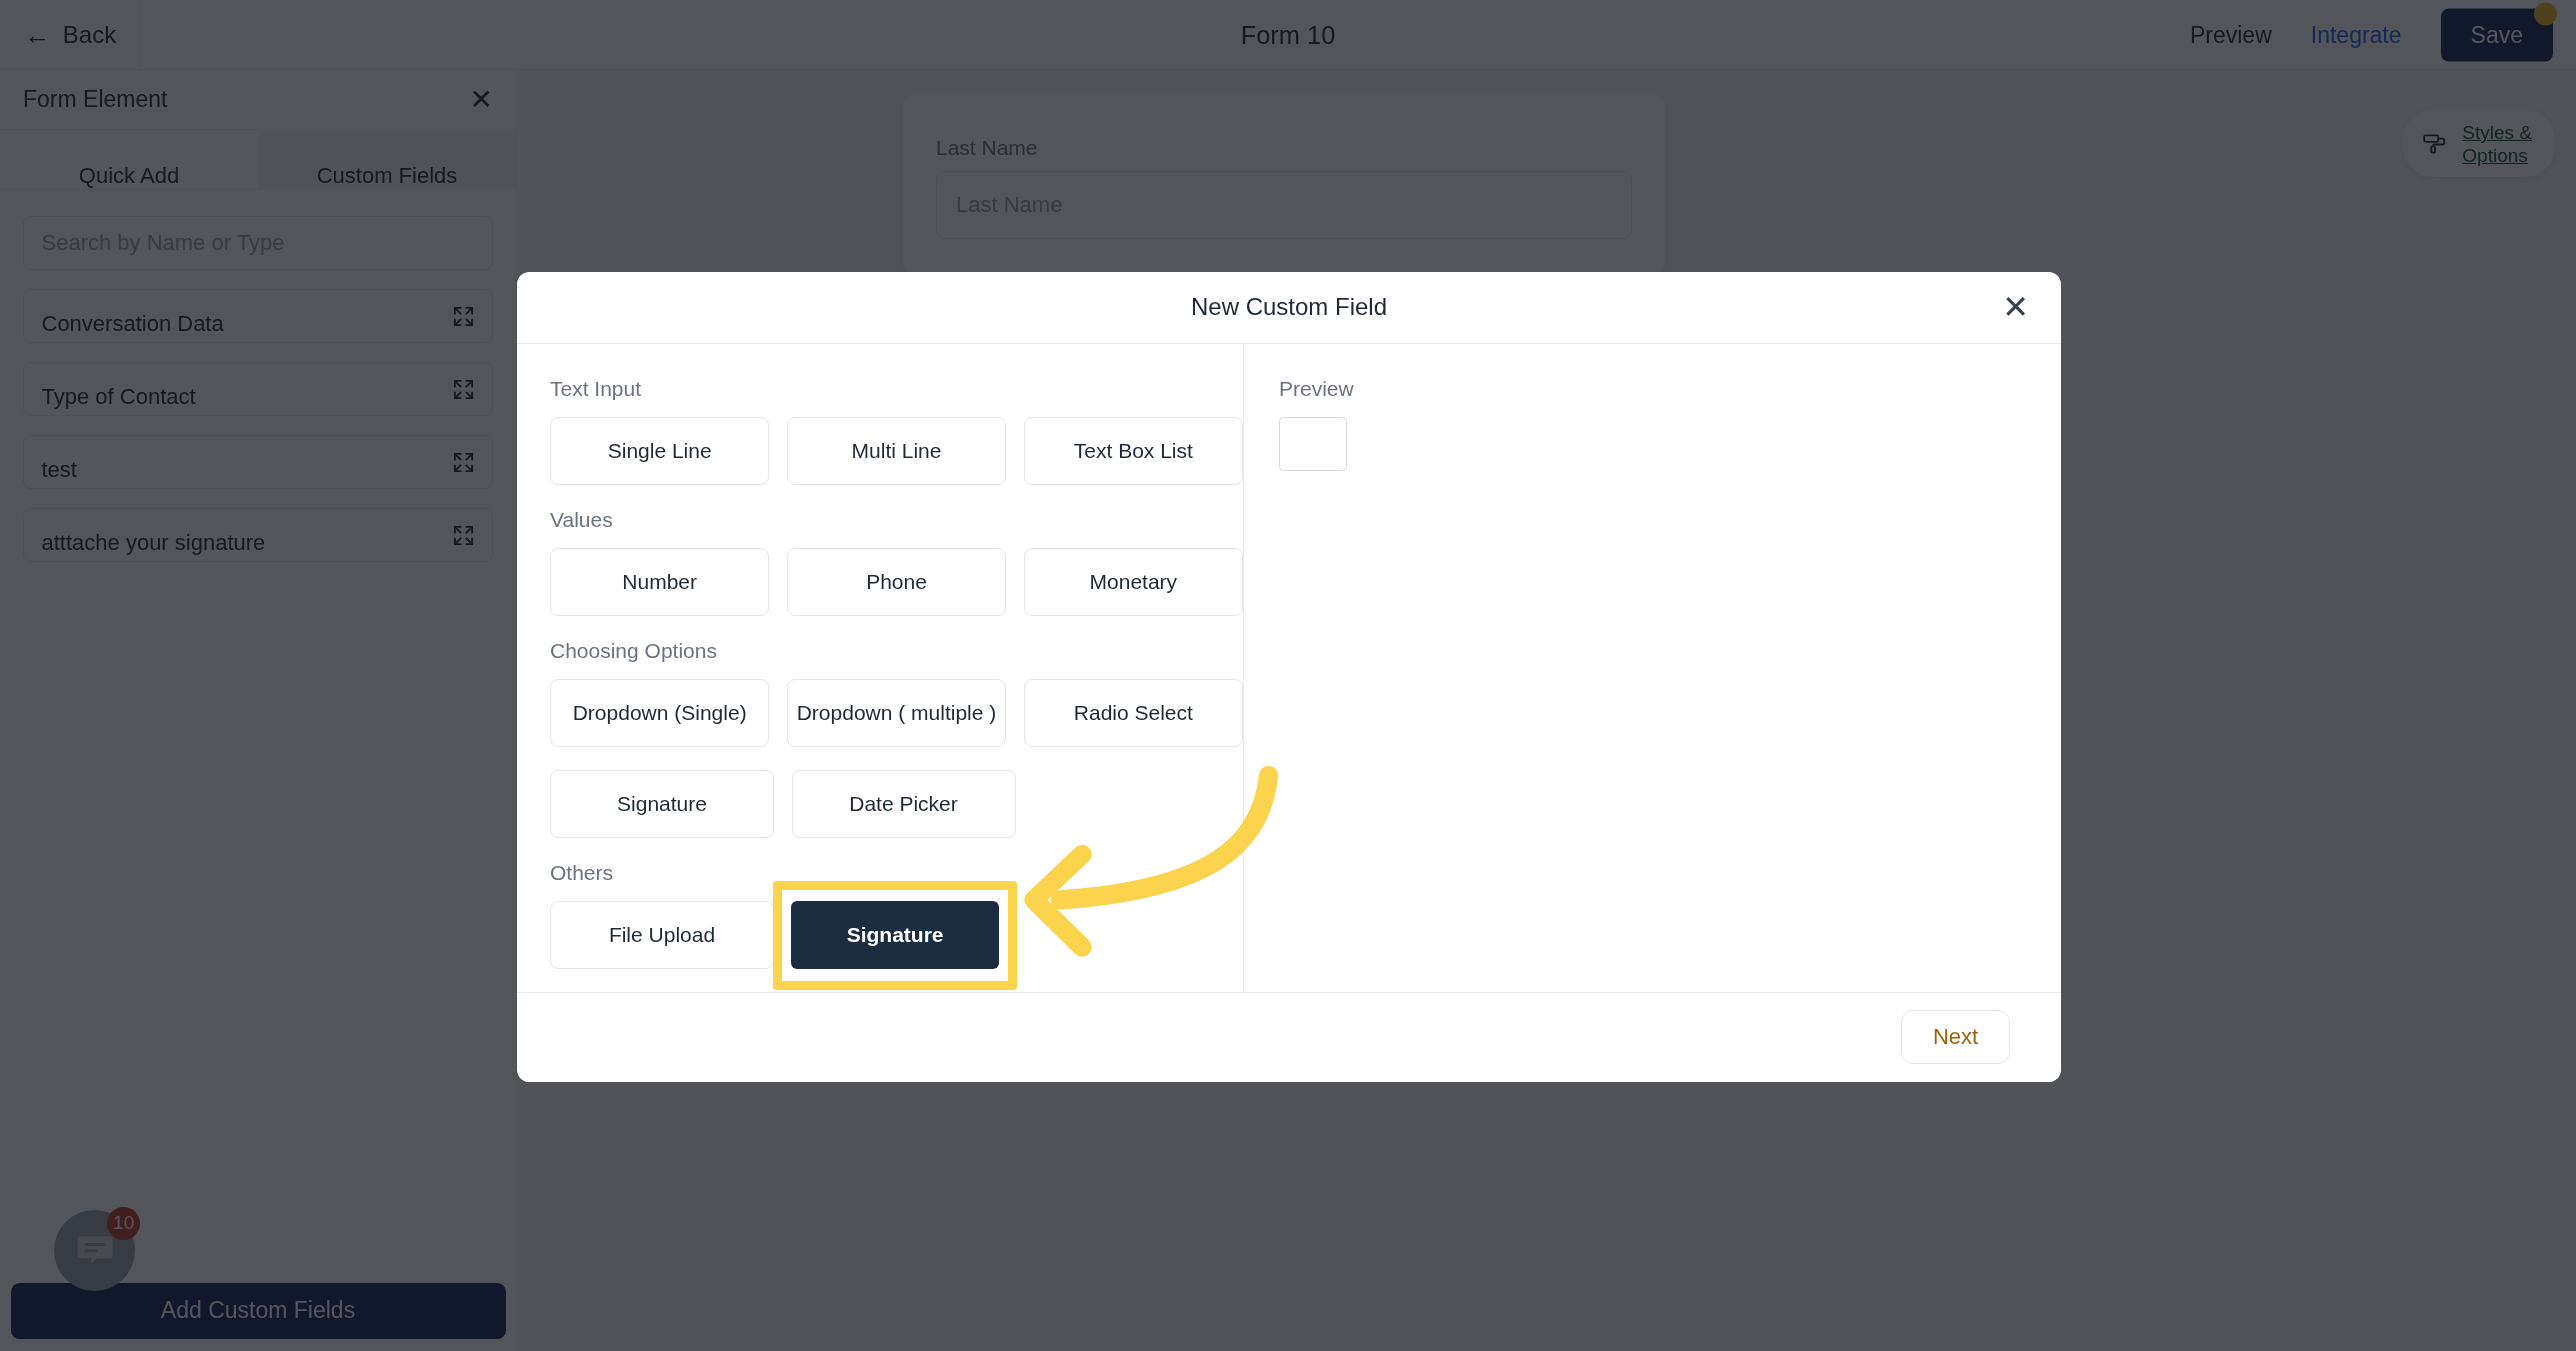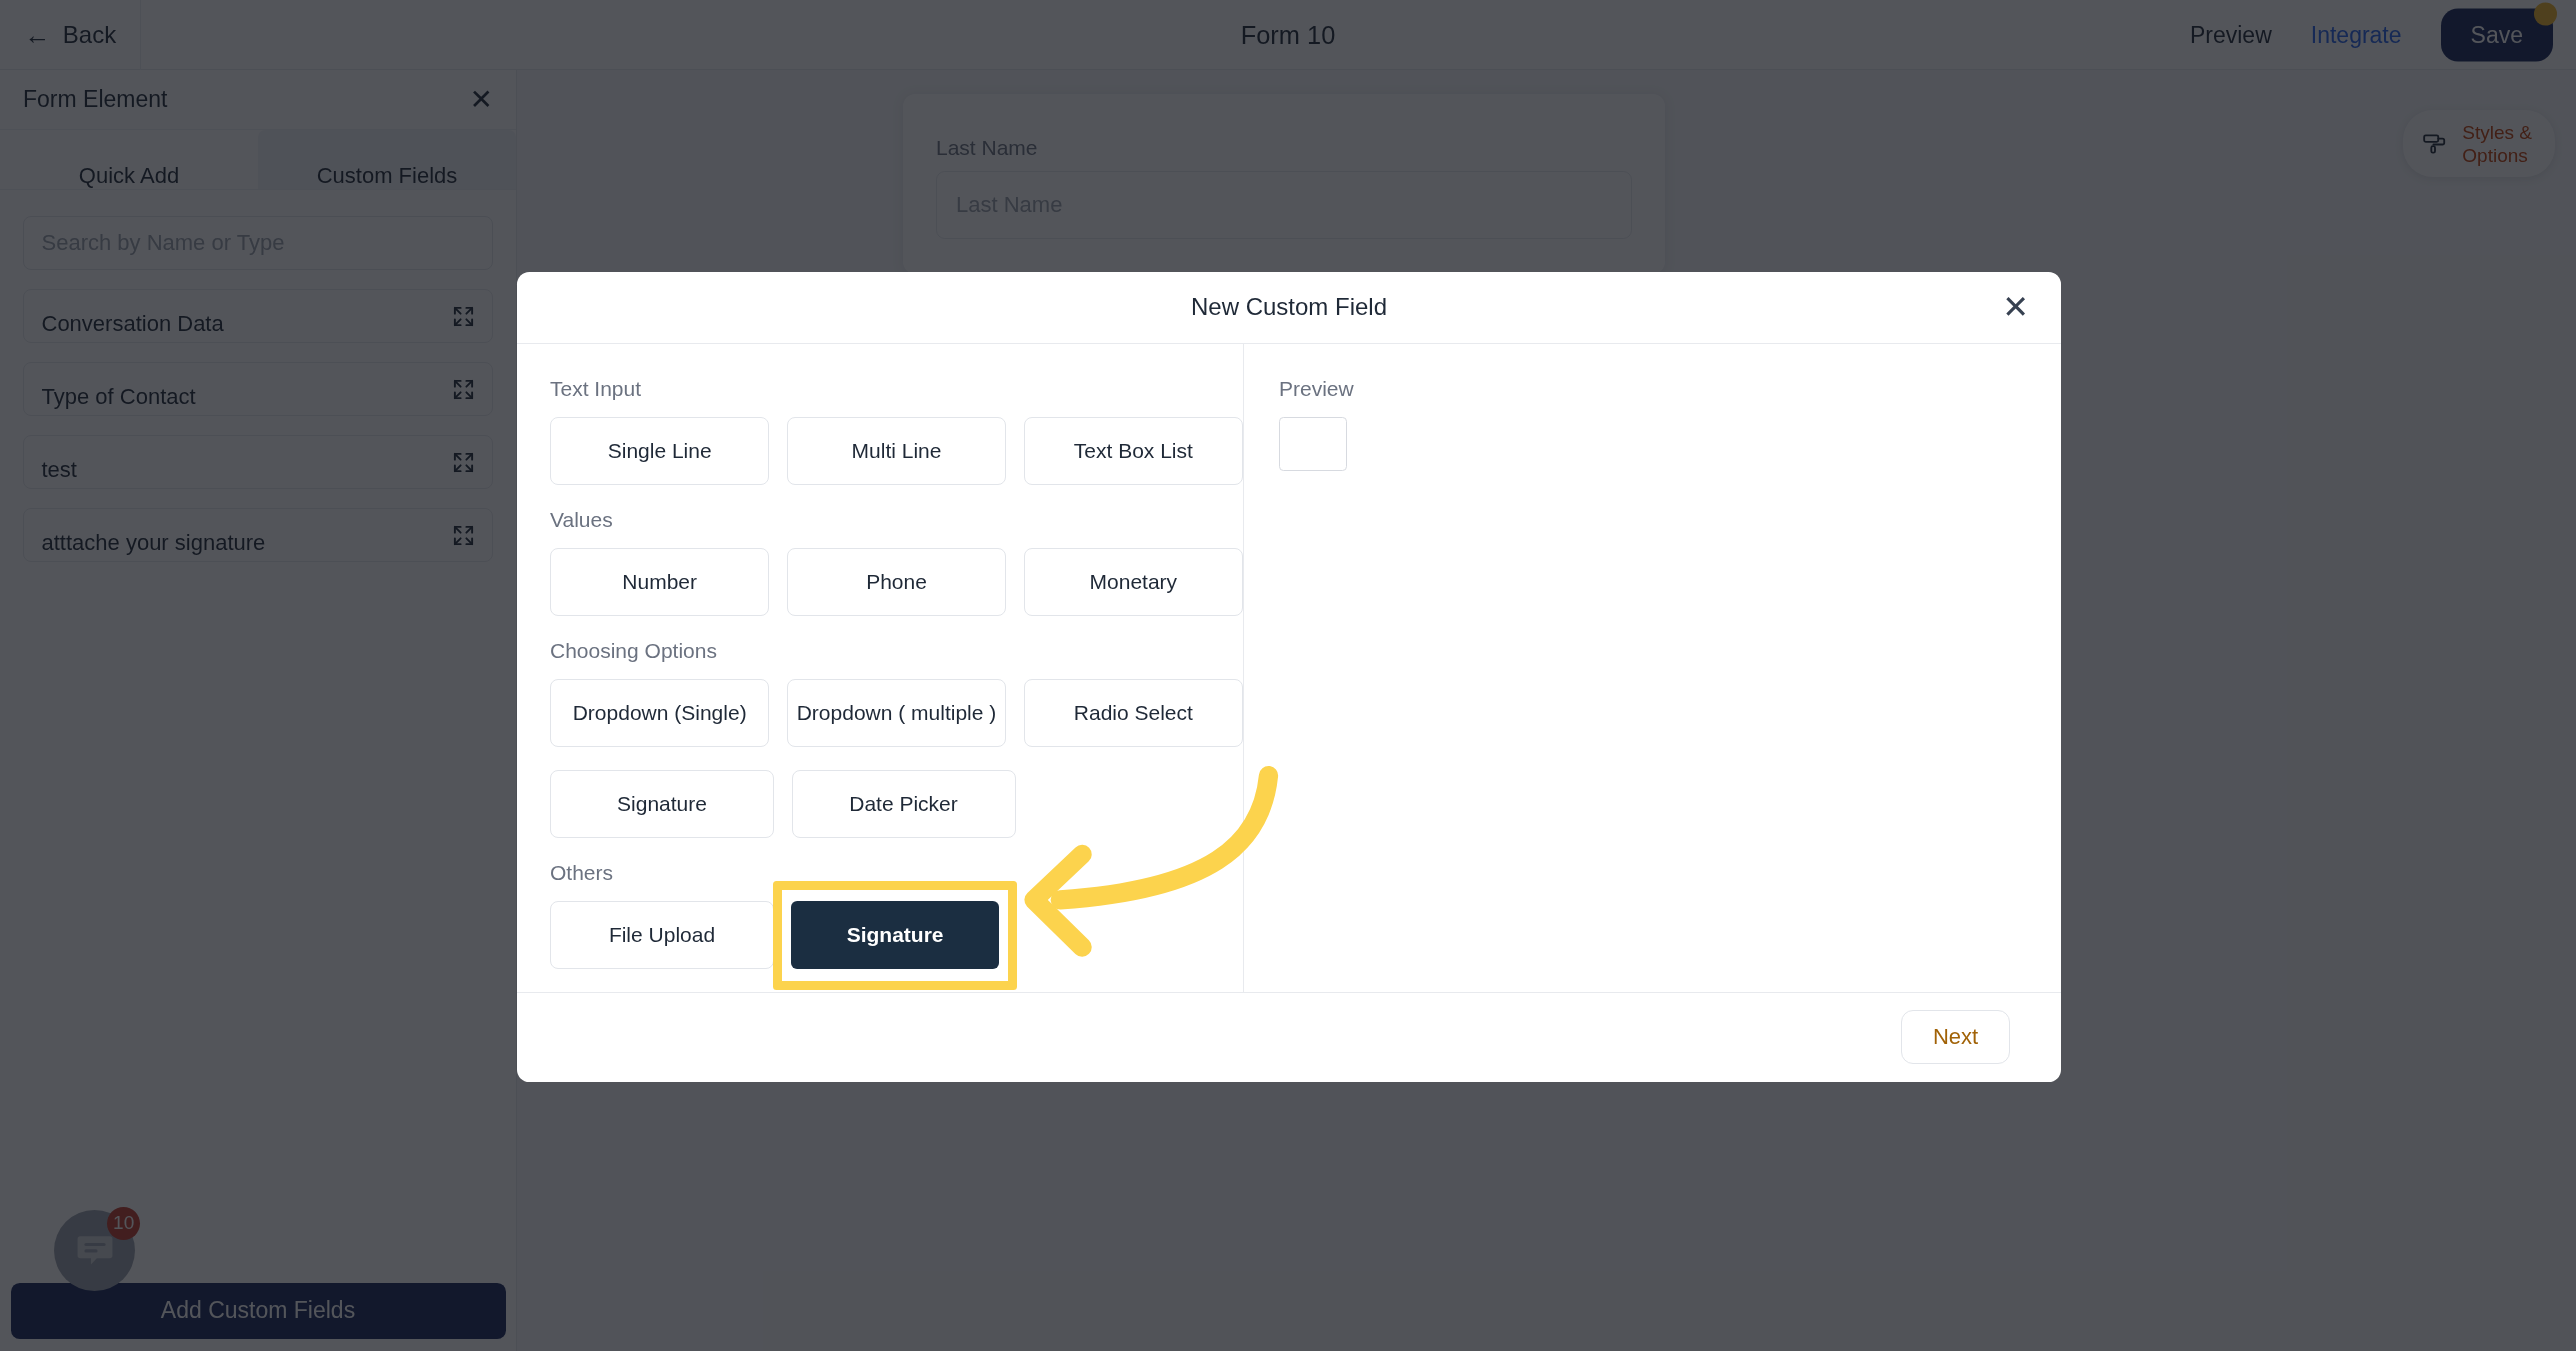--- a/index.html
+++ b/index.html
@@ -43,21 +43,21 @@
   .topbar-right {
     position: absolute; right: 23px; top: 50%;
     transform: translateY(-50%);
     display: flex; align-items: center; gap: 39px;
   }
   .tb-link { font-size: 23px; color: #1f2937; cursor: pointer; }
   .tb-link.accent { color: #2563eb; }
   .save-wrap { position: relative; }
   .save-btn {
     background: #16265c; color: #ffffff;
-    font-size: 23px; border: none; border-radius: 17px;
+    font-size: 23px; border: none; border-radius: 8px;
     padding: 13px 30px; cursor: pointer;
     font-family: "Liberation Sans", sans-serif;
   }
   .save-dot {
     position: absolute; right: -4.4px; top: -5.3px;
     width: 23px; height: 23px; border-radius: 50%;
     background: #f0b429;
   }
 
   
@@ -158,22 +158,22 @@
   .styles-btn {
     position: absolute; right: 21px; top: 40px;
     display: flex; align-items: center; gap: 14px;
     background: #ffffff; border: none; border-radius: 30px;
     padding: 10.5px 23px 10.5px 19px;
     box-shadow: 0 1.8px 8.8px rgba(16,24,40,.10);
     cursor: pointer; z-index: 3;
     font-family: "Liberation Sans", sans-serif;
   }
   .styles-label {
-    font-size: 19px; color: #c2410c; line-height: 1.22;
-    text-align: left; white-space: pre-line;
+    font-size: 19px; color: #14532d; line-height: 1.22;
+    text-align: left; white-space: pre-line; text-decoration: underline;
   }
 
   
   .overlay {
     position: absolute; inset: 0;
     background: rgba(17,20,26,.72);
     z-index: 10;
   }
   .modal {
     position: absolute; left: 517px; top: 272px;

